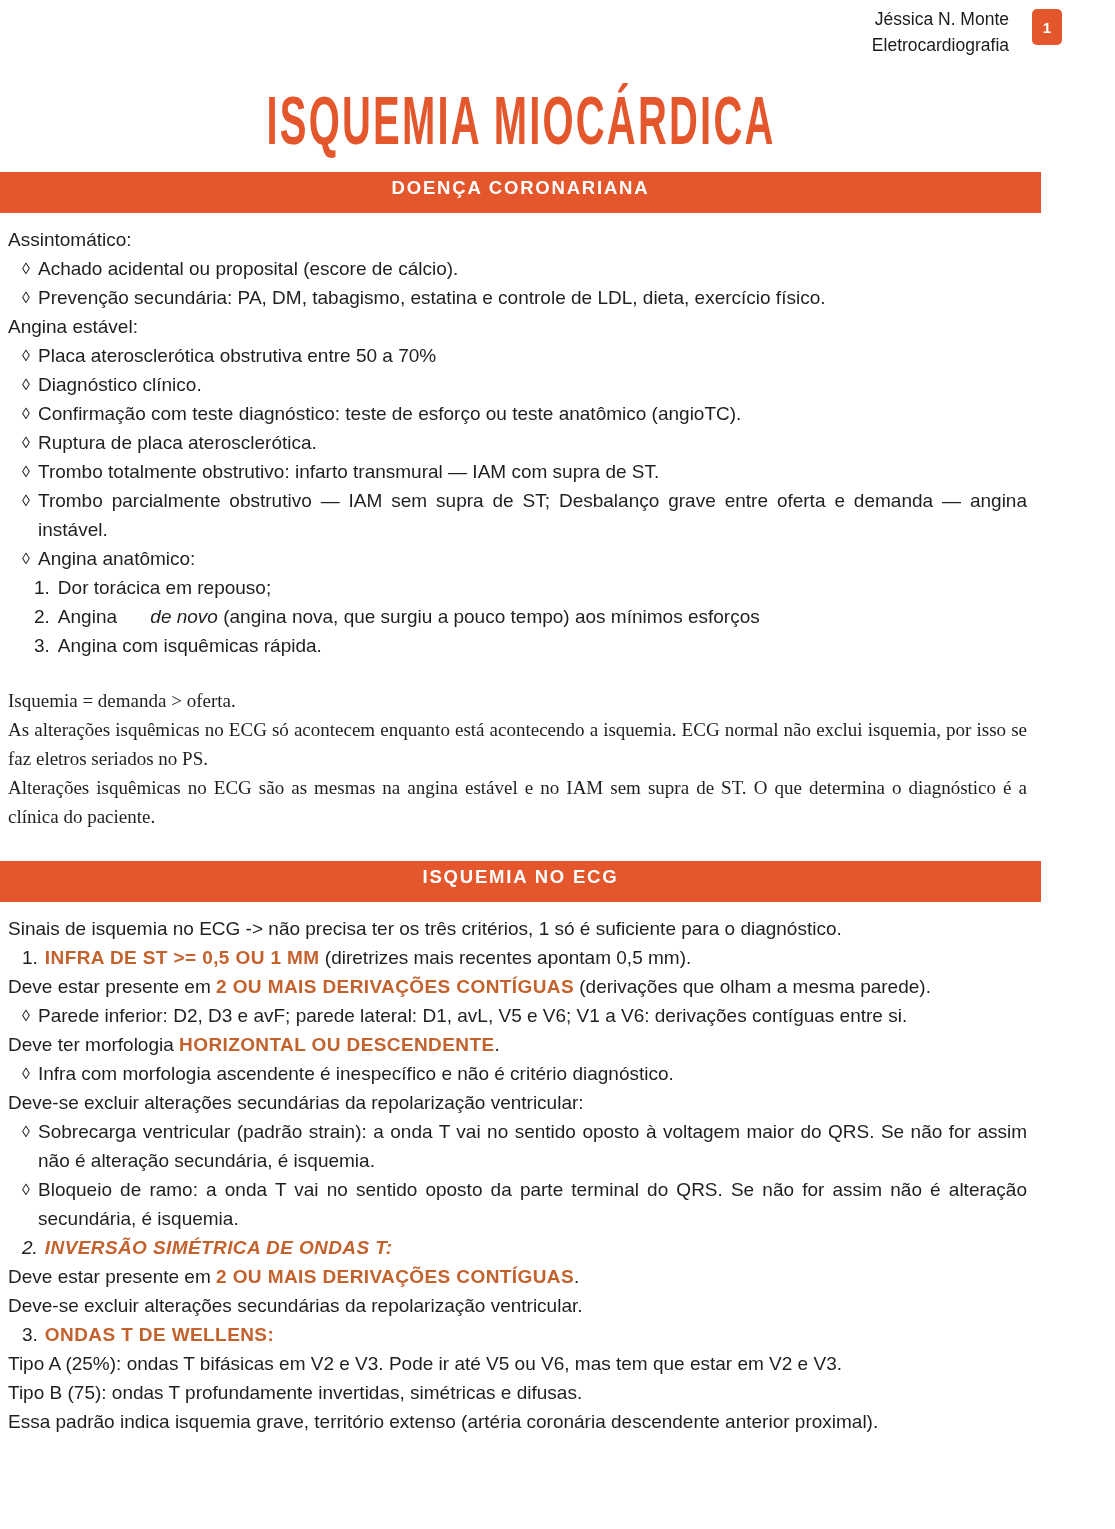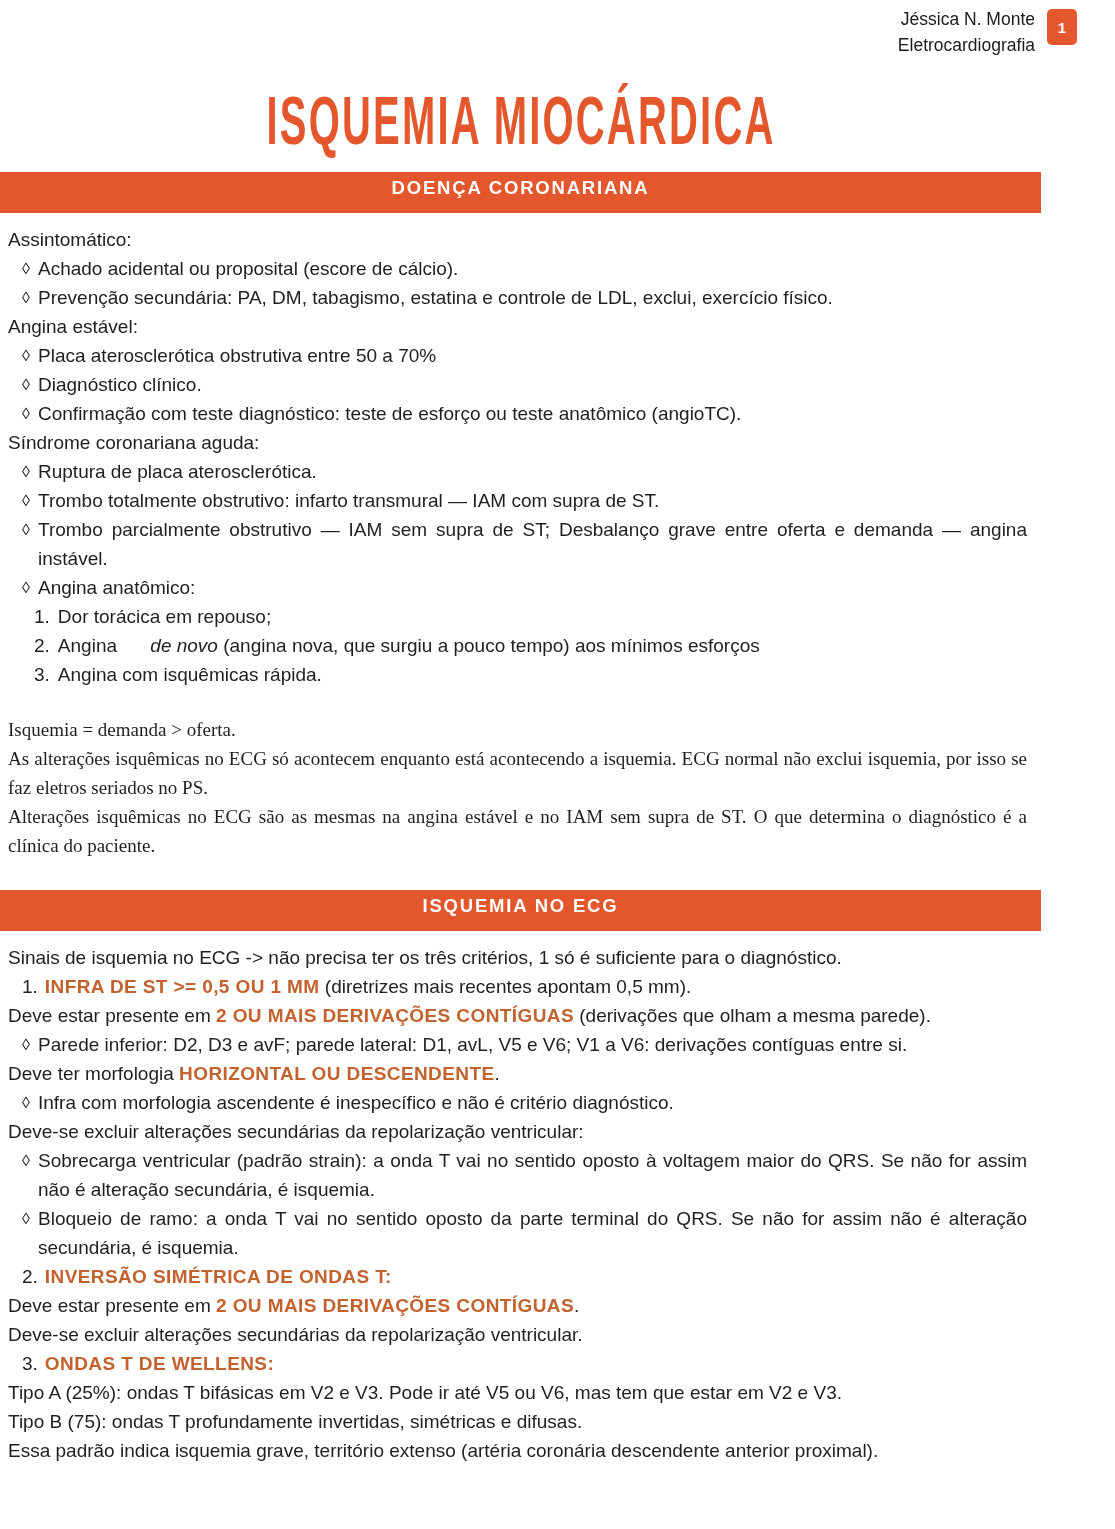--- a/index.html
+++ b/index.html
@@ -2,21 +2,21 @@
 <html style="--accent: #e4572c; --accent-soft: #c4622e;"><head>
 <meta charset="utf-8">
 <style>
   * { margin:0; padding:0; box-sizing:border-box; }
   html,body { background:#ffffff; }
   .sheet {
     width:1115px; min-height:1529px; background:#fff; position:relative;
     font-family:"Liberation Sans","DejaVu Sans",sans-serif;
     color:#1f1f1f; padding:8px 74px 20px 0;
   }
-  .page-header { position:absolute; top:6px; right:38px; display:flex; align-items:flex-start; gap:12px; }
+  .page-header { position:absolute; top:6px; right:53px; display:flex; align-items:flex-start; gap:23px; }
   .header-text { text-align:right; font-size:17.5px; line-height:26px; color:#1b1b1b; }
   .page-badge {
     width:30px; height:36px; margin-top:3px; background:var(--accent,#e4572c);
     color:#fff; border-radius:5px; display:flex; align-items:center; justify-content:center;
     font-size:15px; font-weight:700;
   }
   .title-wrap { text-align:center; margin-top:80px; line-height:64px; height:64px; }
   .title-wrap .title-text {
     display:inline-block; color:var(--accent,#e4572c);
     font-size:54px; font-weight:700; letter-spacing:3px; white-space:nowrap;
@@ -36,21 +36,21 @@
   .bullet .btext { flex:1; }
   .numbered { display:flex; padding-left:26px; gap:8px; }
   .numbered .num { flex:0 0 auto; }
   .numbered .btext { flex:1; }
   .it { font-style:italic;margin-left:28px; }
   .hl { color:var(--accent-soft,#c4622e); font-weight:700; letter-spacing:0.4px; }
   .item-title { padding-left:14px; }
   .item-title .num { margin-right:7px; }
   .para-block { margin-top:26px;font-family:Liberation Serif, serif; }
   .ecg-item1 { margin-top:37px; }
-  .ecg-item2 { margin-top:26px; }
+  .ecg-item2 { margin-top:26px;font-style:italic; }
   .ecg-item3 { margin-top:26px; }
 </style>
 </head>
 <body>
 
 <div class="sheet">
 
   <header class="page-header">
     <div class="header-text">
       <div>Jéssica N. Monte</div>
@@ -66,39 +66,38 @@
   <div class="body-text">
 
     <p class="line">Assintomático:</p>
 
     <div class="bullet">
       <span class="glyph">◊</span>
       <p class="btext">Achado acidental ou proposital (escore de cálcio).</p>
     </div>
     <div class="bullet">
       <span class="glyph">◊</span>
-      <p class="btext">Prevenção secundária: PA, DM, tabagismo, estatina e controle de LDL, exclui, exercício físico.</p>
+      <p class="btext">Prevenção secundária: PA, DM, tabagismo, estatina e controle de LDL, dieta, exercício físico.</p>
     </div>
 
     <p class="line">Angina estável:</p>
 
     <div class="bullet">
       <span class="glyph">◊</span>
       <p class="btext">Placa aterosclerótica obstrutiva entre 50 a 70%</p>
     </div>
     <div class="bullet">
       <span class="glyph">◊</span>
       <p class="btext">Diagnóstico clínico.</p>
     </div>
     <div class="bullet">
       <span class="glyph">◊</span>
       <p class="btext">Confirmação com teste diagnóstico: teste de esforço ou teste anatômico (angioTC).</p>
     </div>
 
-    <p class="line">Síndrome coronariana aguda:</p>
 
     <div class="bullet">
       <span class="glyph">◊</span>
       <p class="btext">Ruptura de placa aterosclerótica.</p>
     </div>
     <div class="bullet">
       <span class="glyph">◊</span>
       <p class="btext">Trombo totalmente obstrutivo: infarto transmural — IAM com supra de ST.</p>
     </div>
     <div class="bullet">

